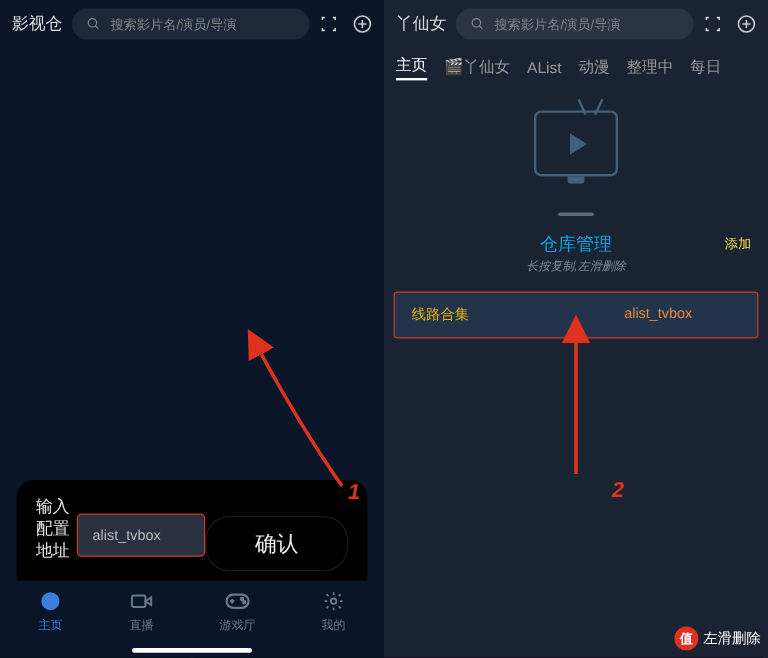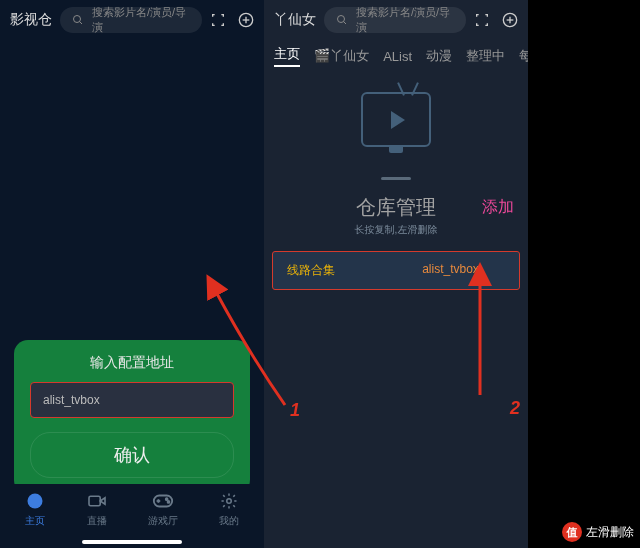--- a/index.html
+++ b/index.html
@@ -1,18 +1,18 @@
 <!DOCTYPE html>
 <html><head>
 <meta charset="utf-8">
 <style>
 * { margin: 0; padding: 0; box-sizing: border-box; }
 body { width: 640px; height: 548px; background: #000; font-family: -apple-system, "PingFang SC", sans-serif; position: relative; overflow: hidden; }
 .screens { display: flex; width: 640px; height: 548px; }
-.screen { width: 264px; height: 548px; position: relative; background: #0a1628; color: #fff; overflow: hidden; }
+.screen { width: 320px; height: 548px; position: relative; background: #0a1628; color: #fff; overflow: hidden; }
 .screen.s2 { background: #1a2332; }
 
 .topbar { display: flex; align-items: center; padding: 8px 10px; gap: 8px; height: 40px; }
 .app-title { font-size: 14px; color: #ddd; }
 .search-wrap { flex: 1; display: flex; align-items: center; background: rgba(255,255,255,0.08); border-radius: 14px; padding: 4px 10px; gap: 6px; height: 26px; }
 .search-input { flex: 1; color: #888; font-size: 11px; }
 .icon { width: 16px; height: 16px; display: inline-flex; align-items: center; justify-content: center; }
 .top-icons { display: flex; gap: 12px; color: #ccc; }
 
 .tabbar { display: flex; padding: 4px 10px; gap: 14px; font-size: 13px; color: #999; height: 32px; align-items: center; overflow: hidden; }
@@ -22,41 +22,41 @@
 .tv-logo { margin: 20px auto 30px; width: 70px; height: 55px; position: relative; }
 .tv-logo .ant { position: absolute; top: -10px; left: 50%; width: 24px; height: 12px; }
 .tv-logo .ant::before, .tv-logo .ant::after { content: ""; position: absolute; width: 2px; height: 14px; background: #44607a; top: 0; }
 .tv-logo .ant::before { left: 4px; transform: rotate(-25deg); }
 .tv-logo .ant::after { right: 4px; transform: rotate(25deg); }
 .tv-logo .box { border: 2px solid #44607a; border-radius: 6px; width: 100%; height: 100%; display: flex; align-items: center; justify-content: center; }
 .tv-logo .play { width: 0; height: 0; border-left: 14px solid #44607a; border-top: 9px solid transparent; border-bottom: 9px solid transparent; margin-left: 3px; }
 .tv-logo .stand { width: 14px; height: 6px; background: #44607a; margin: 0 auto; border-radius: 0 0 2px 2px; }
 
 .modal-overlay { position: absolute; left: 0; right: 0; bottom: 0; top: 0; display: flex; flex-direction: column; justify-content: flex-end; }
-.modal { background: #15803d; border-radius: 14px; margin: 0 14px 140px; padding: 14px 16px 16px; display: flex; flex-direction: column; align-items: center; }
+.modal { background: #000000; border-radius: 14px; margin: 0 14px 140px; padding: 14px 16px 16px; display: flex; flex-direction: row; align-items: center; }
 .modal-title { font-size: 14px; color: #e8e8e8; margin-bottom: 10px; }
 .input-group { width: 100%; border: 1px solid #d43a2c; background: #293040; border-radius: 4px; overflow: hidden; }
 .input-row { padding: 10px 12px; color: #bbb; font-size: 12px; display: flex; align-items: center; }
 .input-row + .input-row { border-top: 1px solid rgba(255,255,255,0.05); }
 .input-row .val { flex: 1; }
 .confirm-btn { margin-top: 14px; width: 100%; padding: 10px; text-align: center; color: #eee; font-size: 18px; border: 1px solid rgba(255,255,255,0.1); border-radius: 20px; }
 .close-btn { margin-top: 18px; width: 34px; height: 34px; border: 1px solid rgba(255,255,255,0.4); border-radius: 50%; display: flex; align-items: center; justify-content: center; color: #ddd; font-size: 16px; }
 
 .bottom-nav { position: absolute; bottom: 0; left: 0; right: 0; display: flex; justify-content: space-around; padding: 6px 4px 20px; background: #0a1628; }
 .nav-item { display: flex; flex-direction: column; align-items: center; gap: 2px; color: #6a7a8a; font-size: 10px; }
 .nav-item.active { color: #3d7de0; }
 .nav-icon { width: 22px; height: 22px; display: flex; align-items: center; justify-content: center; font-size: 16px; }
 .home-ind { position: absolute; bottom: 4px; left: 50%; transform: translateX(-50%); width: 100px; height: 4px; background: #fff; border-radius: 2px; }
 
 .repo-panel { margin: 0 8px; }
 .divider { width: 30px; height: 3px; background: #5a6a7a; margin: 0 auto 10px; border-radius: 2px; }
 .repo-head { display: flex; align-items: center; justify-content: center; position: relative; padding: 4px 0 2px; }
-.repo-title { color: #a3a3a3; font-size: 20px; font-weight: 500; }
-.repo-add { position: absolute; right: 6px; color: #ec4899; font-size: 16px; }
-.repo-sub { text-align: center; color: #7a8a9a; font-size: 10px; margin-bottom: 14px; }
+.repo-title { color: #0ea5e9; font-size: 15px; font-weight: 500; }
+.repo-add { position: absolute; right: 6px; color: #fde047; font-size: 11px; }
+.repo-sub { text-align: center; color: #7a8a9a; font-size: 10px; margin-bottom: 14px; font-style: italic; }
 .repo-row { display: flex; border: 1px solid #d43a2c; background: #23344a; border-radius: 3px; padding: 10px 14px; font-size: 12px; }
 .repo-row .c1 { flex: 1; color: #eab308; }
 .repo-row .c2 { flex: 1; color: #e88a3d; text-align: center; }
 
 .arrow { position: absolute; pointer-events: none; }
 .arrow svg { overflow: visible; }
 .arrow-label { position: absolute; color: #e03020; font-size: 18px; font-weight: bold; font-style: italic; }
 
 .watermark { position: absolute; bottom: 6px; right: 6px; display: flex; align-items: center; gap: 4px; font-size: 12px; color: #fff; }
 .watermark .badge { width: 20px; height: 20px; border-radius: 50%; background: #e03020; display: flex; align-items: center; justify-content: center; font-size: 11px; font-weight: bold; }

